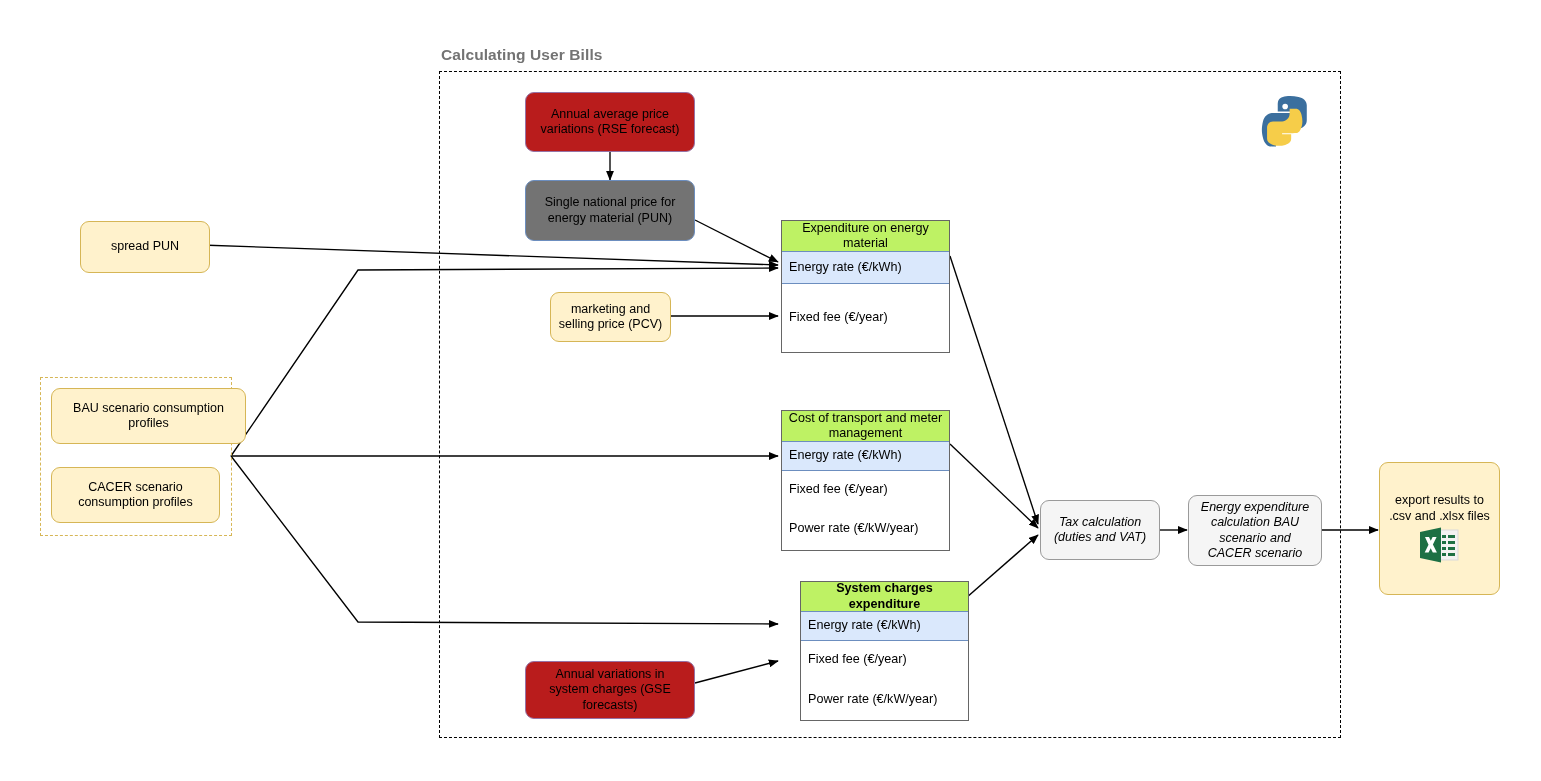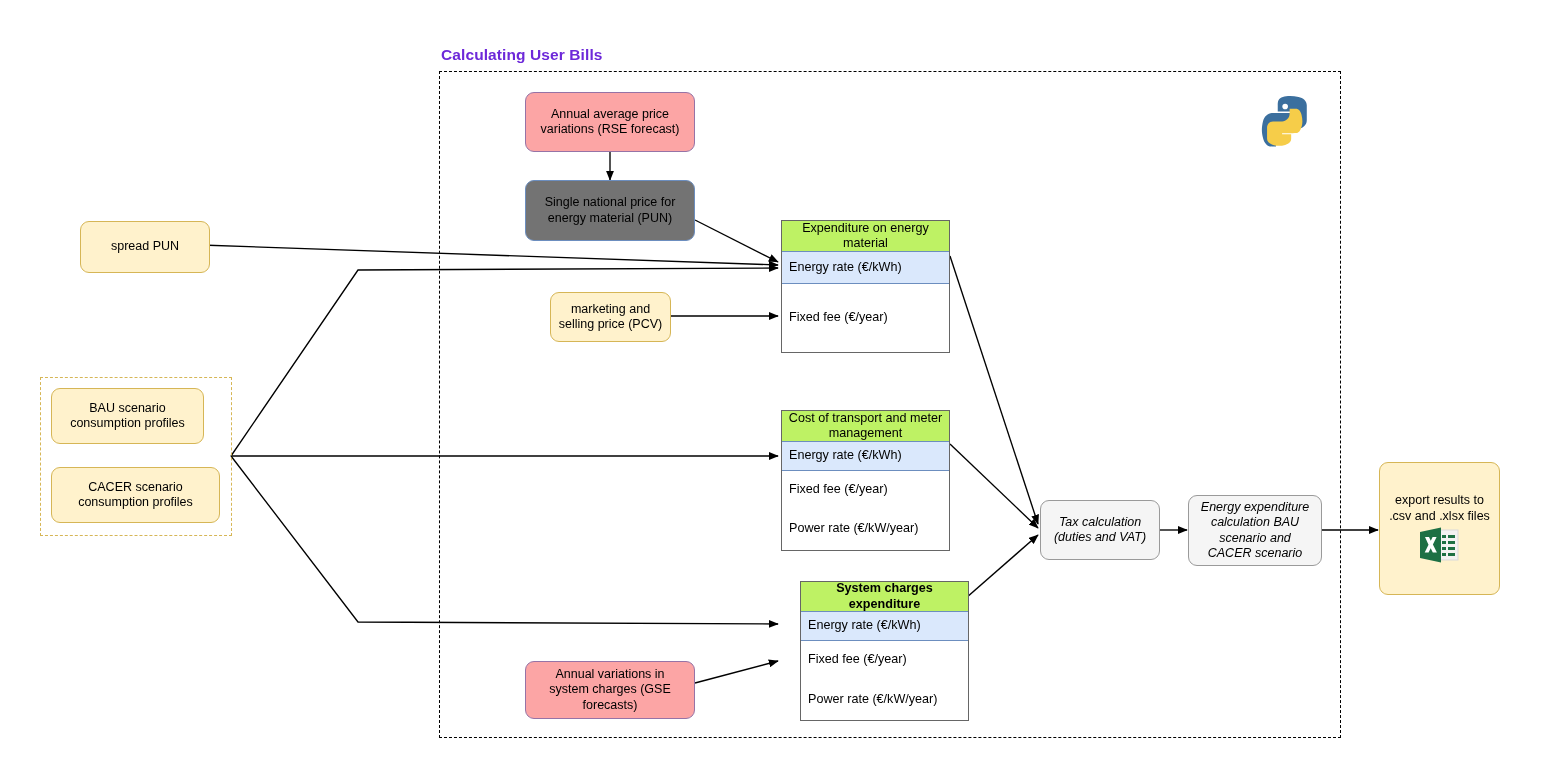--- a/index.html
+++ b/index.html
@@ -5,25 +5,25 @@
   html,body{margin:0;padding:0;background:#ffffff;}
   body{width:1541px;height:781px;position:relative;overflow:hidden;
        font-family:"Liberation Sans","DejaVu Sans",sans-serif;color:#000;}
   #canvas{position:absolute;left:0;top:0;width:1541px;height:781px;}
   svg.edges{position:absolute;left:0;top:0;width:1541px;height:781px;pointer-events:none;}
 
   .node{position:absolute;box-sizing:border-box;display:flex;align-items:center;
         justify-content:center;text-align:center;line-height:1.22;}
   .rounded{border-radius:9px;}
   .yellow{background:#fff2cc;border:1.3px solid #d6b656;}
-  .purple{background:#fca5a5;border:1.3px solid #9673a6;}
+  .purple{background:#b91c1c;border:1.3px solid #9673a6;}
   .blue{background:#737373;border:1.3px solid #6c8ebf;}
   .grey{background:#f5f5f5;border:1.3px solid #9a9a9a;font-style:italic;}
 
-  .diagram-title{position:absolute;font-weight:bold;font-size:15.5px;color:#6d28d9;
+  .diagram-title{position:absolute;font-weight:bold;font-size:15.5px;color:#737373;
                  letter-spacing:.1px;}
   .dashed-container{position:absolute;border:1.6px dashed #000;box-sizing:border-box;
                     background:transparent;}
   .dashed-group{position:absolute;border:1.6px dashed #d6b656;box-sizing:border-box;
                 background:transparent;}
 
   
   .tbl{position:absolute;box-sizing:border-box;border:1.3px solid #666666;background:#fff;
        display:flex;flex-direction:column;}
   .tbl .thead{box-sizing:border-box;background:#bef264;border-bottom:1.1px solid #666;
@@ -89,21 +89,21 @@
       <circle cx="37.4" cy="47.2" r="2.9" fill="#ffffff"></circle>
     </svg>
   </div>
 
   <div class="node rounded yellow f125" style="left:80px;top:221px;width:130px;height:52px;">
     <span class="txt">spread PUN</span>
   </div>
 
   <div class="dashed-group" style="left:40px;top:377px;width:192px;height:159px;"></div>
 
-  <div class="node rounded yellow f125" style="left:51px;top:388px;width:153px;height:56px;padding:0 8px;">
+  <div class="node rounded yellow f125" style="left:51px;top:388px;width:195px;height:56px;padding:0 8px;">
     <span class="txt">BAU scenario consumption profiles</span>
   </div>
 
   <div class="node rounded yellow f125" style="left:51px;top:467px;width:169px;height:56px;padding:0 8px;">
     <span class="txt">CACER scenario consumption profiles</span>
   </div>
 
   <div class="node rounded purple f125" style="left:525px;top:92px;width:170px;height:60px;padding:0 8px;">
     <span class="txt">Annual average price variations (RSE forecast)</span>
   </div>

